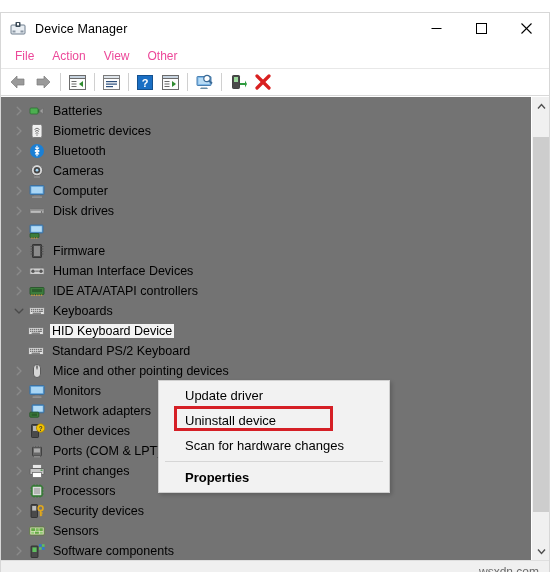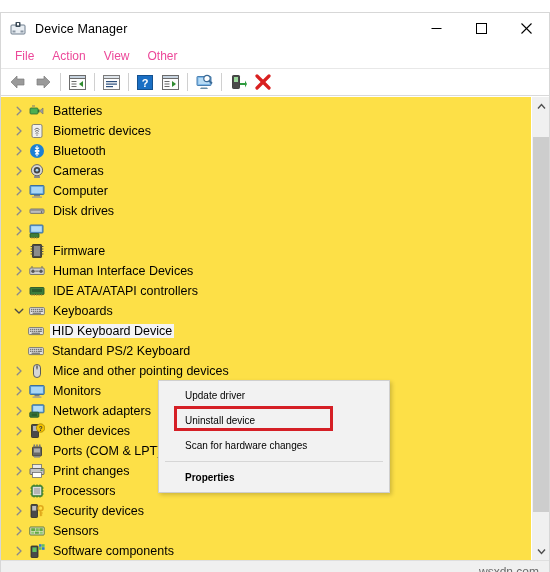--- a/index.html
+++ b/index.html
@@ -101,21 +101,21 @@
   .tb-sep {
     width: 1px; height: 18px;
     background: #d0d0d0;
     margin: 0 4px;
   }
 
   
   #content {
     flex: 1 1 auto;
     position: relative;
-    background: #fde047;
+    background: #737373;
     border-top: 1px solid #ffffff;
     overflow: hidden;
   }
   #tree {
     position: absolute;
     left: 0; top: 0;
     right: 19px;
     bottom: 0;
     overflow: hidden;
     padding-top: 4px;
@@ -192,21 +192,21 @@
     box-shadow: 2px 2px 4px rgba(0,0,0,0.18);
     padding: 2px 0 2px 0;
     z-index: 40;
     box-sizing: border-box;
   }
   .ctx-item {
     height: 25px;
     display: flex;
     align-items: center;
     padding-left: 26px;
-    font-size: 10px;
+    font-size: 13px;
     color: #000;
     cursor: default;
   }
   .ctx-item.bold { font-weight: bold; }
   .ctx-sep {
     height: 1px;
     background: #d6d6d6;
     margin: 3px 6px 3px 6px;
   }
   #ctx-highlight {

